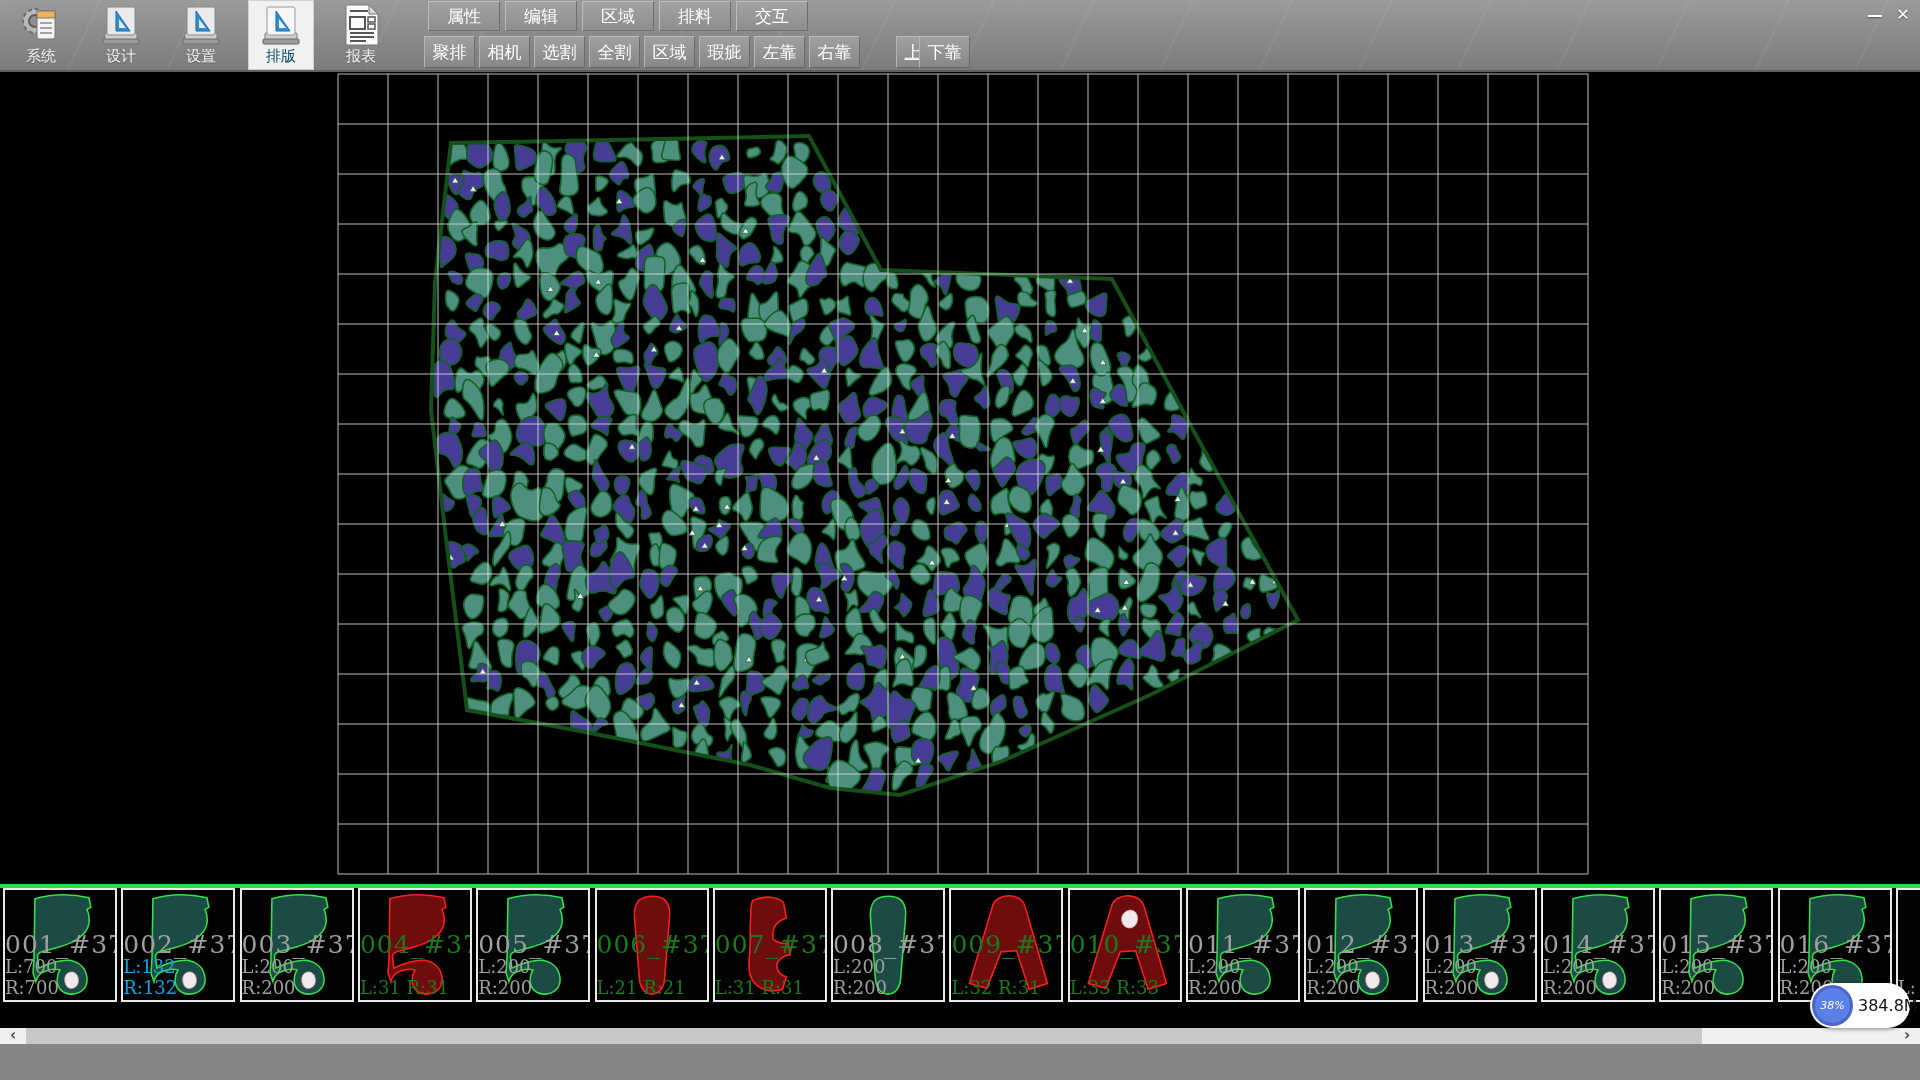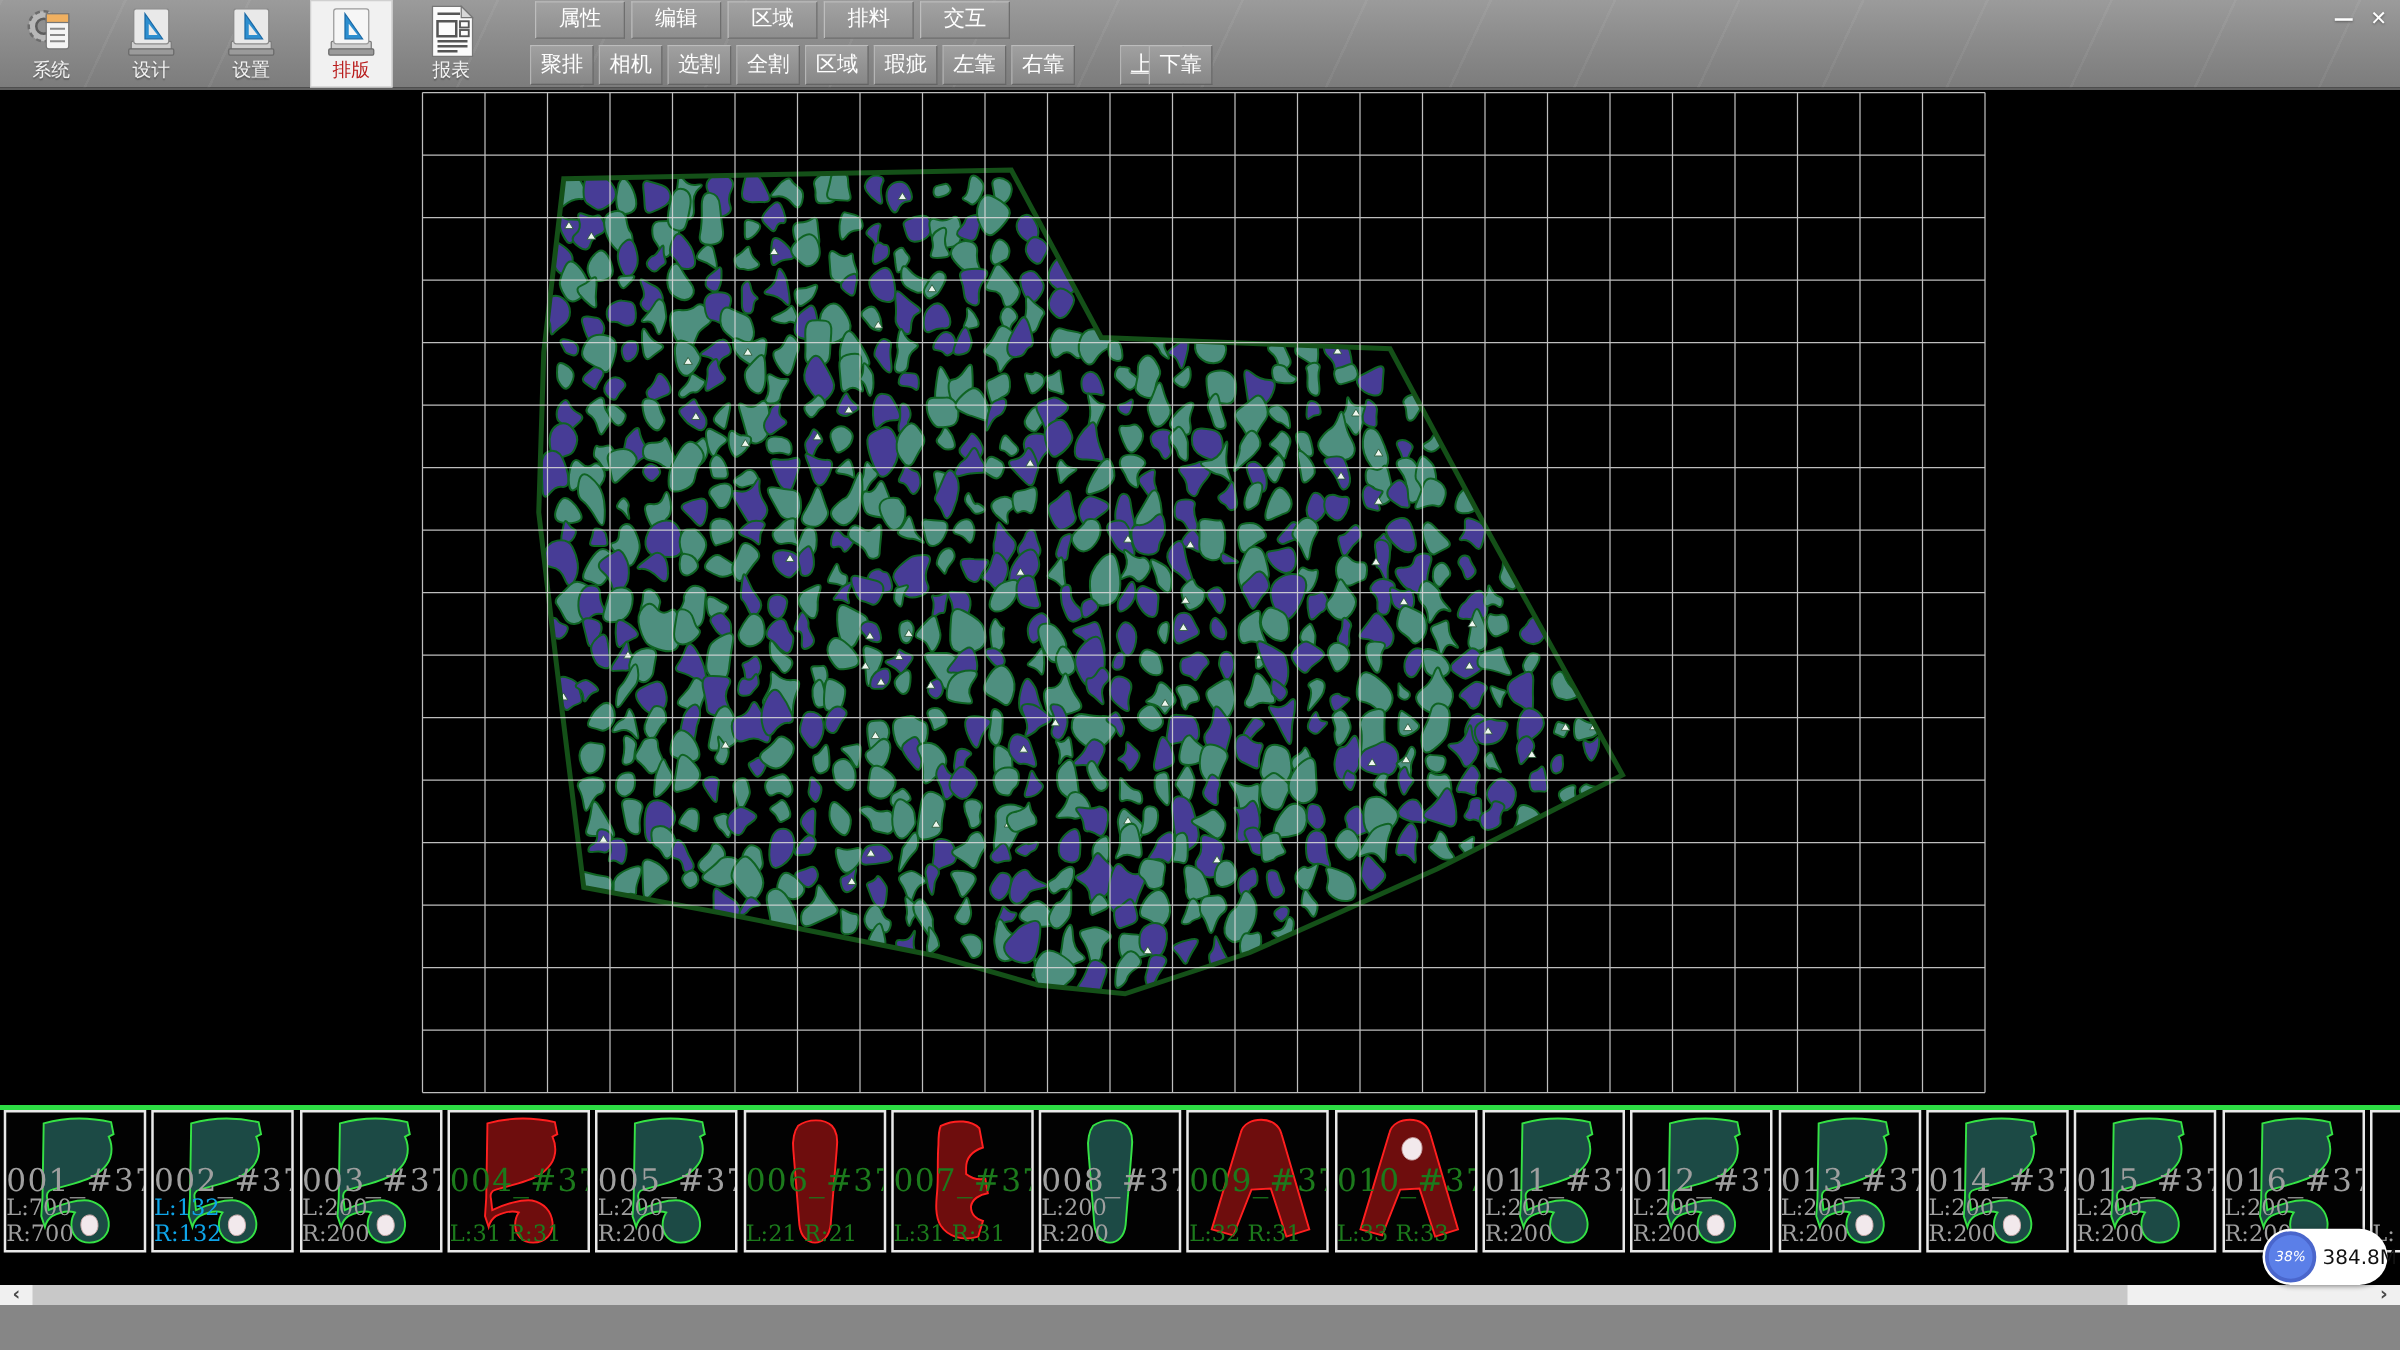--- a/index.html
+++ b/index.html
@@ -10,24 +10,24 @@
   #toolbar{position:absolute;left:0;top:0;width:1920px;height:72px;
     background:linear-gradient(180deg,#9b9b9b 0%,#8c8c8c 45%,#7c7c7c 100%);
     border-bottom:2px solid #5f5f5f;box-sizing:border-box;}
   #toolbar .streak{position:absolute;inset:0;
     background:repeating-linear-gradient(115deg,rgba(255,255,255,.05) 0 2px,rgba(0,0,0,0) 2px 90px);}
   .navbtn{position:absolute;top:0;height:70px;width:66px;text-align:center;cursor:default;}
   .navbtn.active{background:#f1f1f1;box-shadow:inset 0 0 0 1px #d0d0d0;}
   .navbtn .nicon{display:block;margin:3px auto 0;width:42px;height:44px;}
   .navbtn .nlabel{display:block;font-size:15px;color:#f2f2f2;line-height:18px;
     font-family:"DejaVu Serif","Liberation Serif",serif;text-shadow:0 1px 1px rgba(0,0,0,.25);}
-  .navbtn.active .nlabel{color:#b91c1c;text-shadow:none;}
+  .navbtn.active .nlabel{color:#0c4a6e;text-shadow:none;}
 
   .menubtn{position:absolute;top:1px;height:30px;width:72px;line-height:30px;text-align:center;
-    color:#fff;font-size:17px;font-family:Liberation Mono, monospace;
+    color:#fff;font-size:17px;font-family:Liberation Serif, serif;
     background:linear-gradient(180deg,#a2a2a2,#8e8e8e);
     border:1px solid;border-color:#bdbdbd #6e6e6e #6e6e6e #bdbdbd;box-sizing:border-box;}
   .toolbtn{position:absolute;top:36px;height:32px;width:51px;line-height:30px;text-align:center;
     color:#fff;font-size:17px;font-family:"DejaVu Serif","Liberation Serif",serif;
     background:linear-gradient(180deg,#a0a0a0,#878787);
     border:1px solid;border-color:#bcbcbc #6a6a6a #646464 #b5b5b5;box-sizing:border-box;}
   #winbtns{position:absolute;top:4px;right:6px;display:flex;gap:6px;}
   .winbtn{width:22px;height:22px;color:#fff;font-size:16px;font-weight:bold;line-height:22px;
     text-align:center;text-shadow:0 1px 2px rgba(0,0,0,.4);}
 

